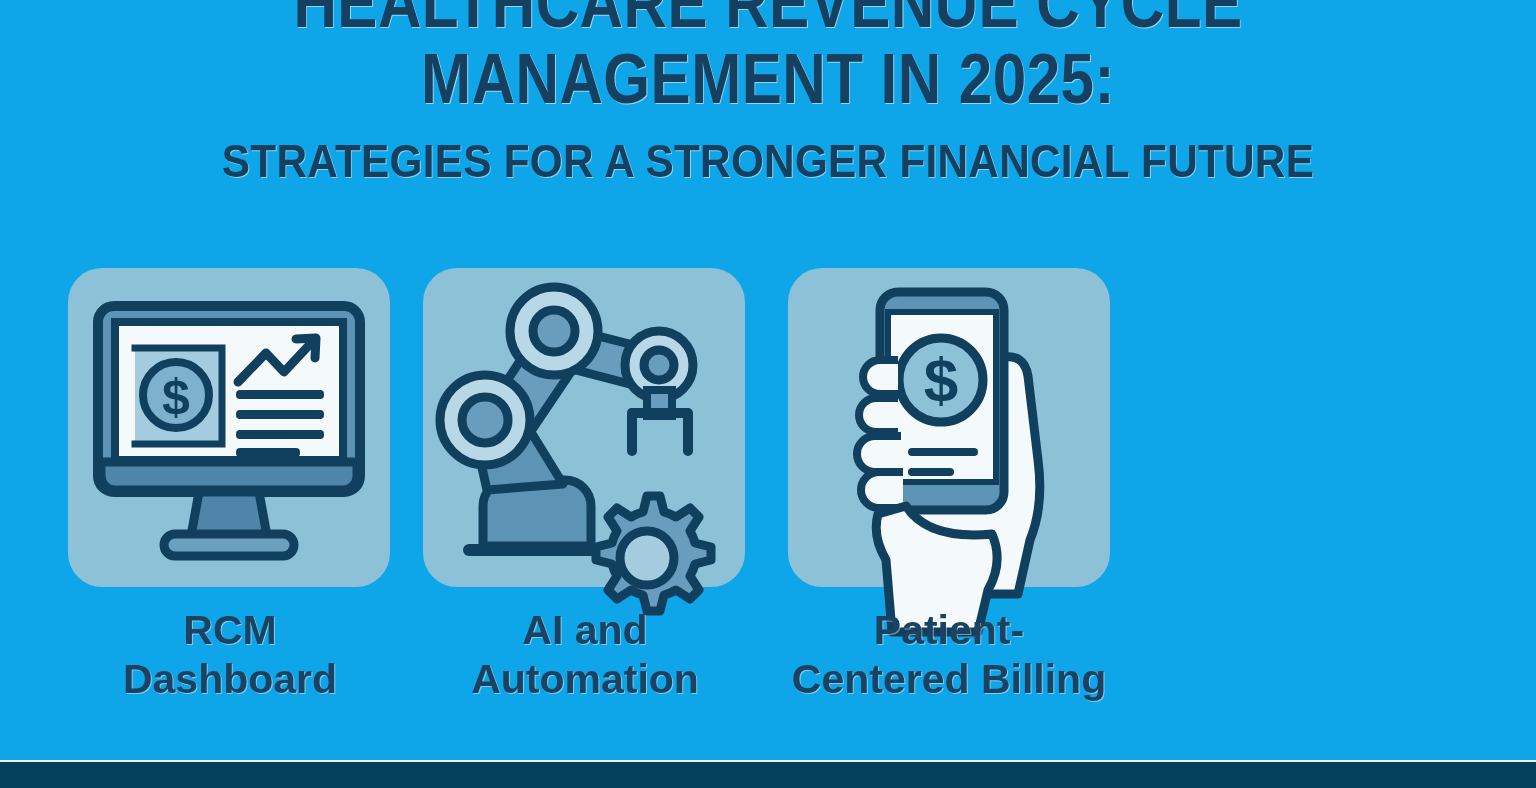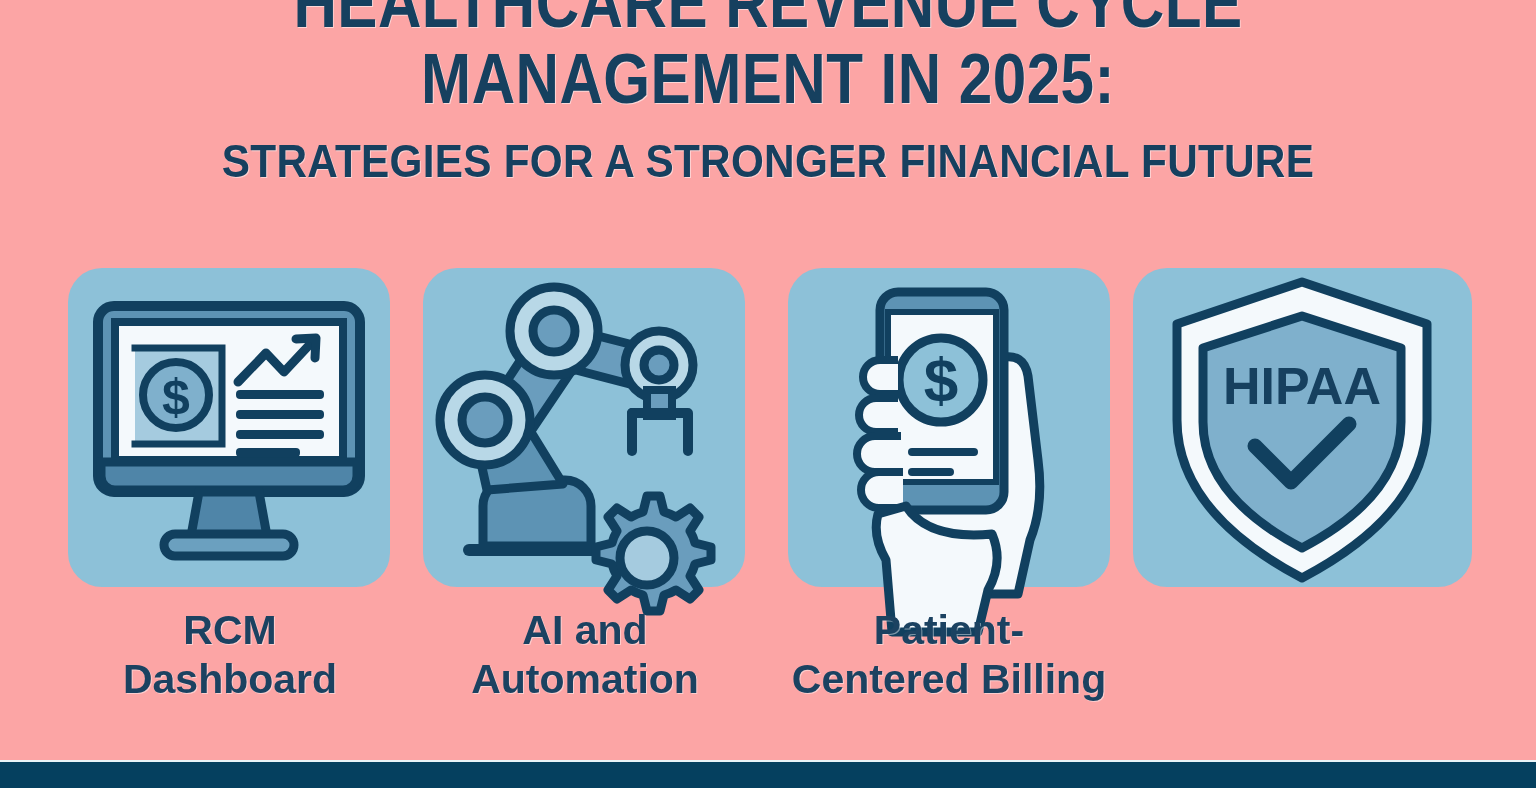--- a/index.html
+++ b/index.html
@@ -10,21 +10,21 @@
     width: 1536px;
     height: 788px;
     overflow: hidden;
     font-family: "Liberation Sans", sans-serif;
     background: #c5e1ec;
   }
   #infographic {
     position: relative;
     width: 1536px;
     height: 788px;
-    background: #fca5a5;
+    background: #0ea5e9;
     overflow: hidden;
   }
 
   
   .heading {
     position: absolute;
     left: 0;
     top: -34px;
     width: 1536px;
     text-align: center;
@@ -215,32 +215,20 @@
 
         <path d="M110 92 h-18 a17 17 0 0 0 0 34 h18" fill="#f4f9fc" stroke="#11405f" stroke-width="8" stroke-linejoin="round"></path>
         <path d="M110 130 h-22 a17 17 0 0 0 0 34 h22" fill="#f4f9fc" stroke="#11405f" stroke-width="8" stroke-linejoin="round"></path>
         <path d="M113 168 h-26 a18 18 0 0 0 0 36 h26" fill="#f4f9fc" stroke="#11405f" stroke-width="8" stroke-linejoin="round"></path>
         <path d="M115 204 h-24 a18 18 0 0 0 0 36 h24" fill="#f4f9fc" stroke="#11405f" stroke-width="8" stroke-linejoin="round"></path>
 
         <path d="M118 238 q22 34 86 28 q12 28 -4 56 l-10 42 h-86 l-6 -72 q-14 -24 -8 -46 Z" fill="#f4f9fc" stroke="#11405f" stroke-width="9" stroke-linejoin="round"></path>
       </svg>
     </div>
 
-    <div class="card c4">
-      <svg class="art" viewBox="0 0 339 319">
-
-        <path d="M169 14 L44 56 v96 q0 92 125 158 q125 -66 125 -158 v-96 Z" fill="#f4f9fc" stroke="#11405f" stroke-width="9" stroke-linejoin="round"></path>
-
-        <path d="M169 48 L70 80 v74 q0 74 99 126 q99 -52 99 -126 v-74 Z" fill="#7fb0cc" stroke="#11405f" stroke-width="9" stroke-linejoin="round"></path>
-
-        <text x="169" y="136" text-anchor="middle" font-family="'Liberation Sans', sans-serif" font-size="52" font-weight="bold" fill="#16405f">HIPAA</text>
-
-        <polyline points="122,178 158,214 216,156" fill="none" stroke="#11405f" stroke-width="15" stroke-linecap="round" stroke-linejoin="round"></polyline>
-      </svg>
-    </div>
 
   </div>
 
   <div class="captions">
     <div class="caption p1">RCM
 Dashboard</div>
     <div class="caption p3">Patient-
 Centered Billing</div>
     <div class="caption p2">AI and
 Automation</div>

